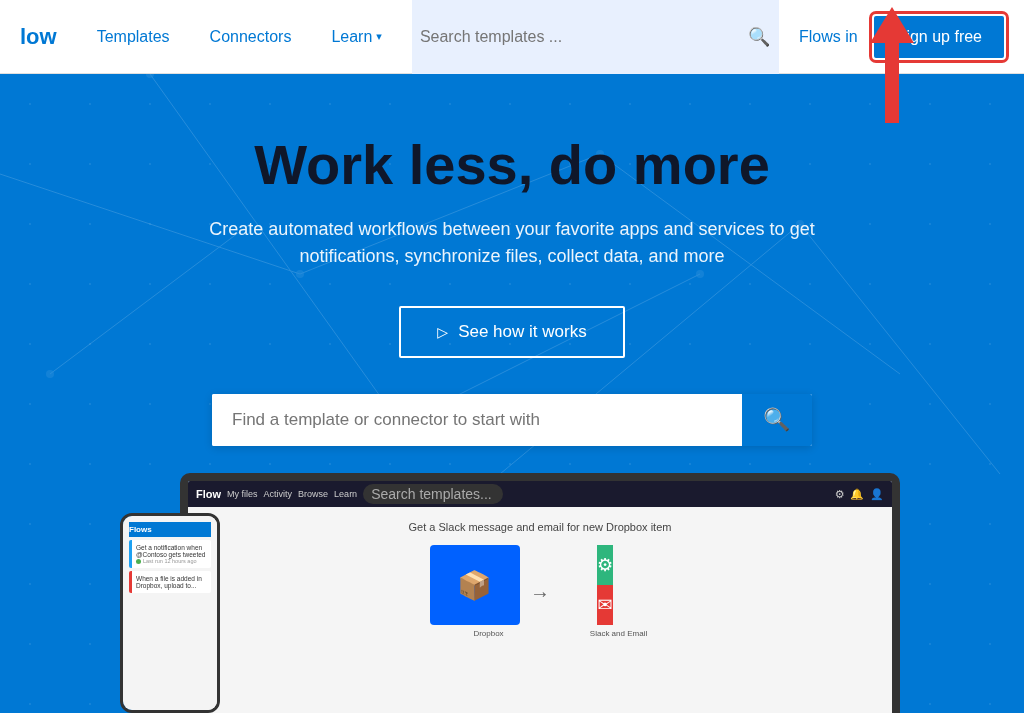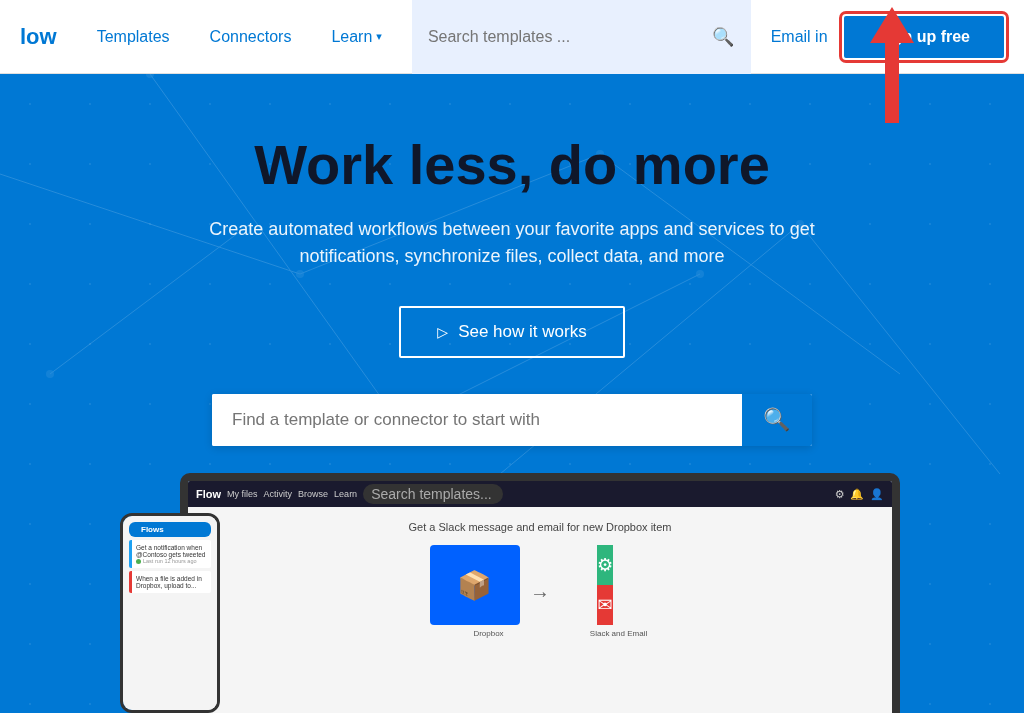--- a/index.html
+++ b/index.html
@@ -39,21 +39,21 @@
       cursor: pointer;
       white-space: nowrap;
     }
     .nav-link .chevron { font-size: 11px; margin-left: 4px; }
 
     .search-area {
       display: flex;
       align-items: center;
       background: #e8f0fe;
       height: 74px;
-      padding: 0 16px;
+      padding: 0 8px;
       flex: 1;
       margin-left: 10px;
     }
     .search-area input {
       border: none;
       background: transparent;
       font-size: 16px;
       color: #555;
       flex: 1;
       outline: none;
@@ -74,23 +74,23 @@
       font-size: 16px;
       color: #0078d4;
       cursor: pointer;
       text-decoration: none;
       white-space: nowrap;
     }
     .signup-btn {
       background: #0078d4;
       color: #fff;
       border: none;
-      padding: 12px 34px;
+      padding: 12px 22px;
       font-size: 16px;
-      font-weight: 700;
+      font-weight: 400;
       cursor: pointer;
       white-space: nowrap;
       border-radius: 2px;
       outline: 3px solid #e53935;
       outline-offset: 2px;
     }
 
     
     .hero {
       background: #0078d4;
@@ -218,23 +218,22 @@
       height: 100%;
       padding: 6px;
       font-size: 7px;
       color: #333;
     }
     .phone-header {
       background: #0078d4;
       color: #fff;
       font-size: 8px;
       font-weight: 700;
-      padding: 3px 12px;
+      padding: 3px 0;
       margin-bottom: 3px;
-      border-radius: 6px;
     }
     .phone-item {
       background: #fff;
       border-radius: 2px;
       padding: 4px;
       margin-bottom: 3px;
       font-size: 6.5px;
       color: #333;
       border-left: 3px solid #1da1f2;
     }
@@ -405,21 +404,21 @@
     <a class="nav-link">
       <span>Learn</span>
       <span class="chevron">▾</span>
     </a>
   </div>
   <div class="search-area">
     <input type="text" placeholder="Search templates ..." style="">
     <span class="search-icon-nav">🔍</span>
   </div>
   <div class="nav-right">
-    <a class="signin-link">Email in</a>
+    <a class="signin-link">Flows in</a>
     <button class="signup-btn">Sign up free</button>
   </div>
 </nav>
 
 <div class="red-arrow">
   <div class="arrow-head"></div>
   <div class="arrow-shaft"></div>
 </div>
 
 <div class="scrollbar">

